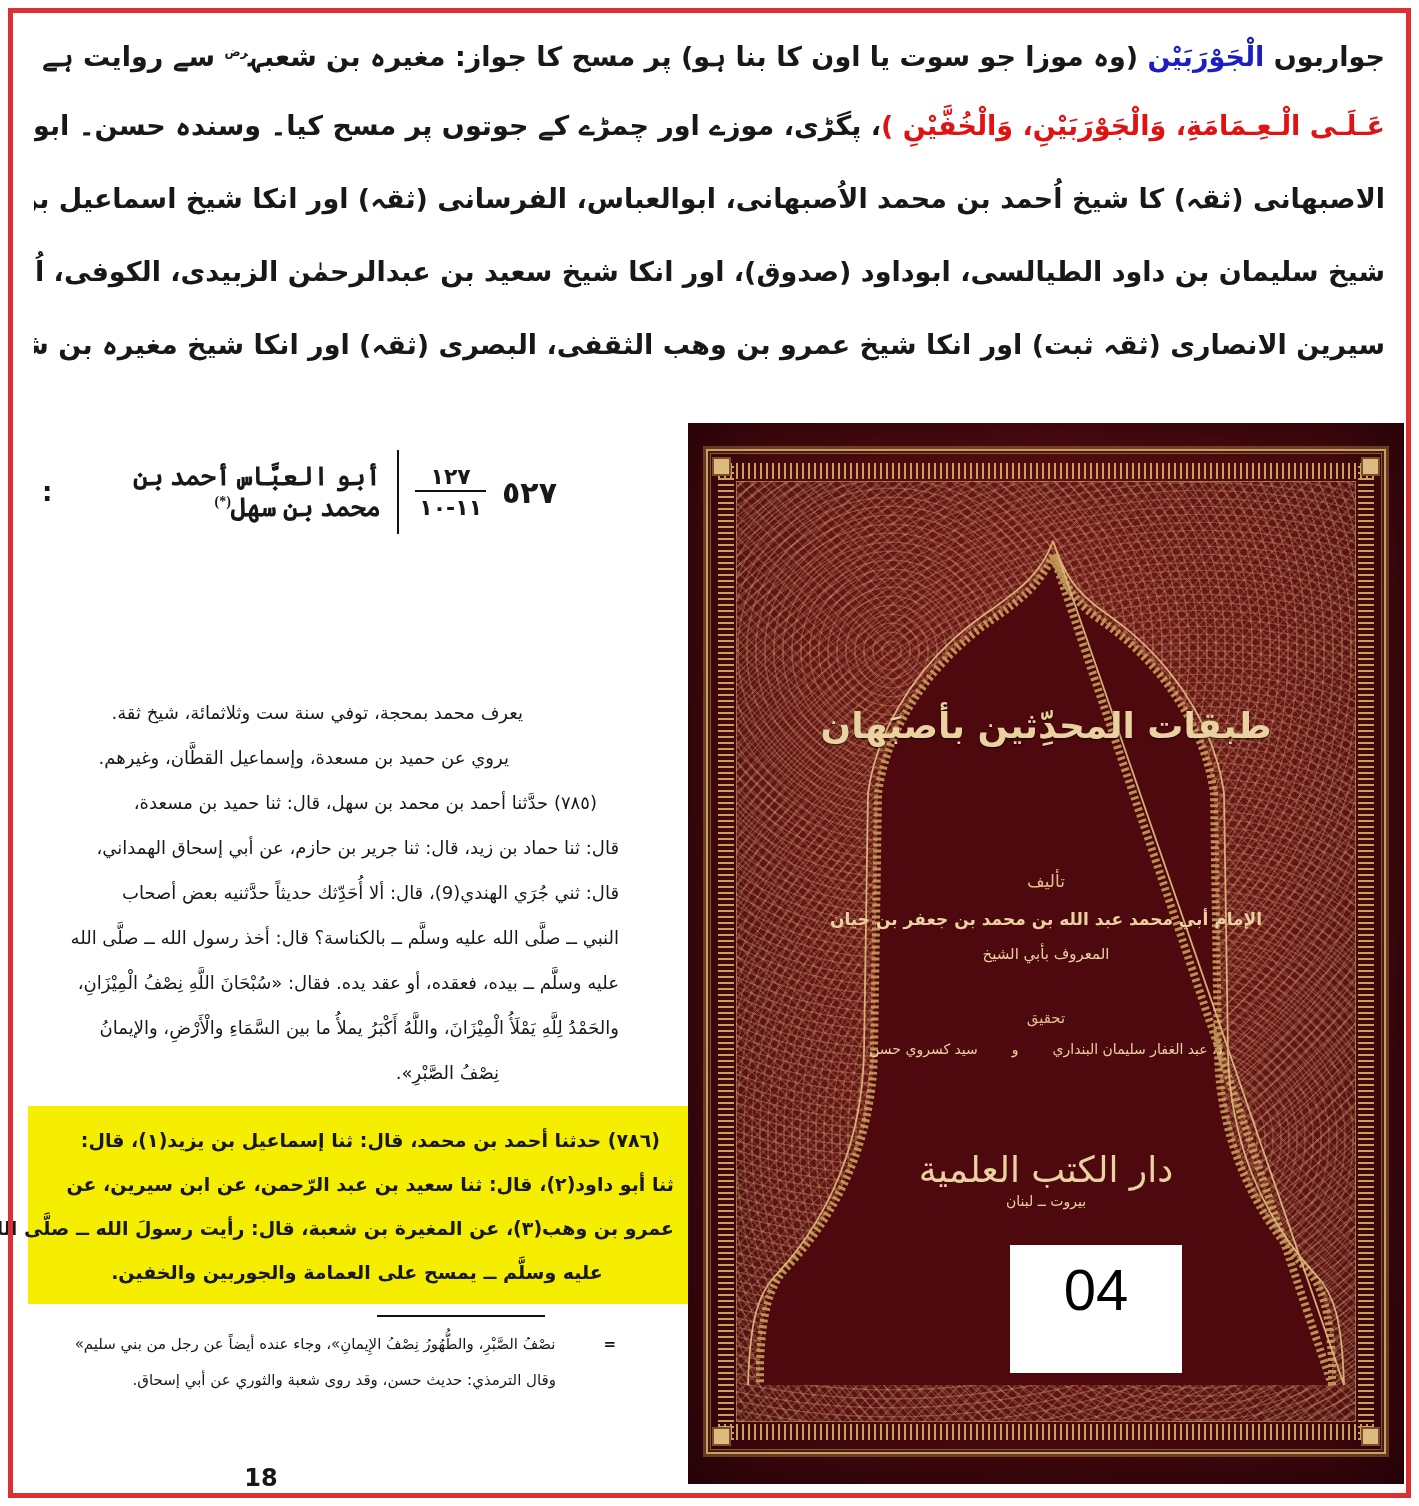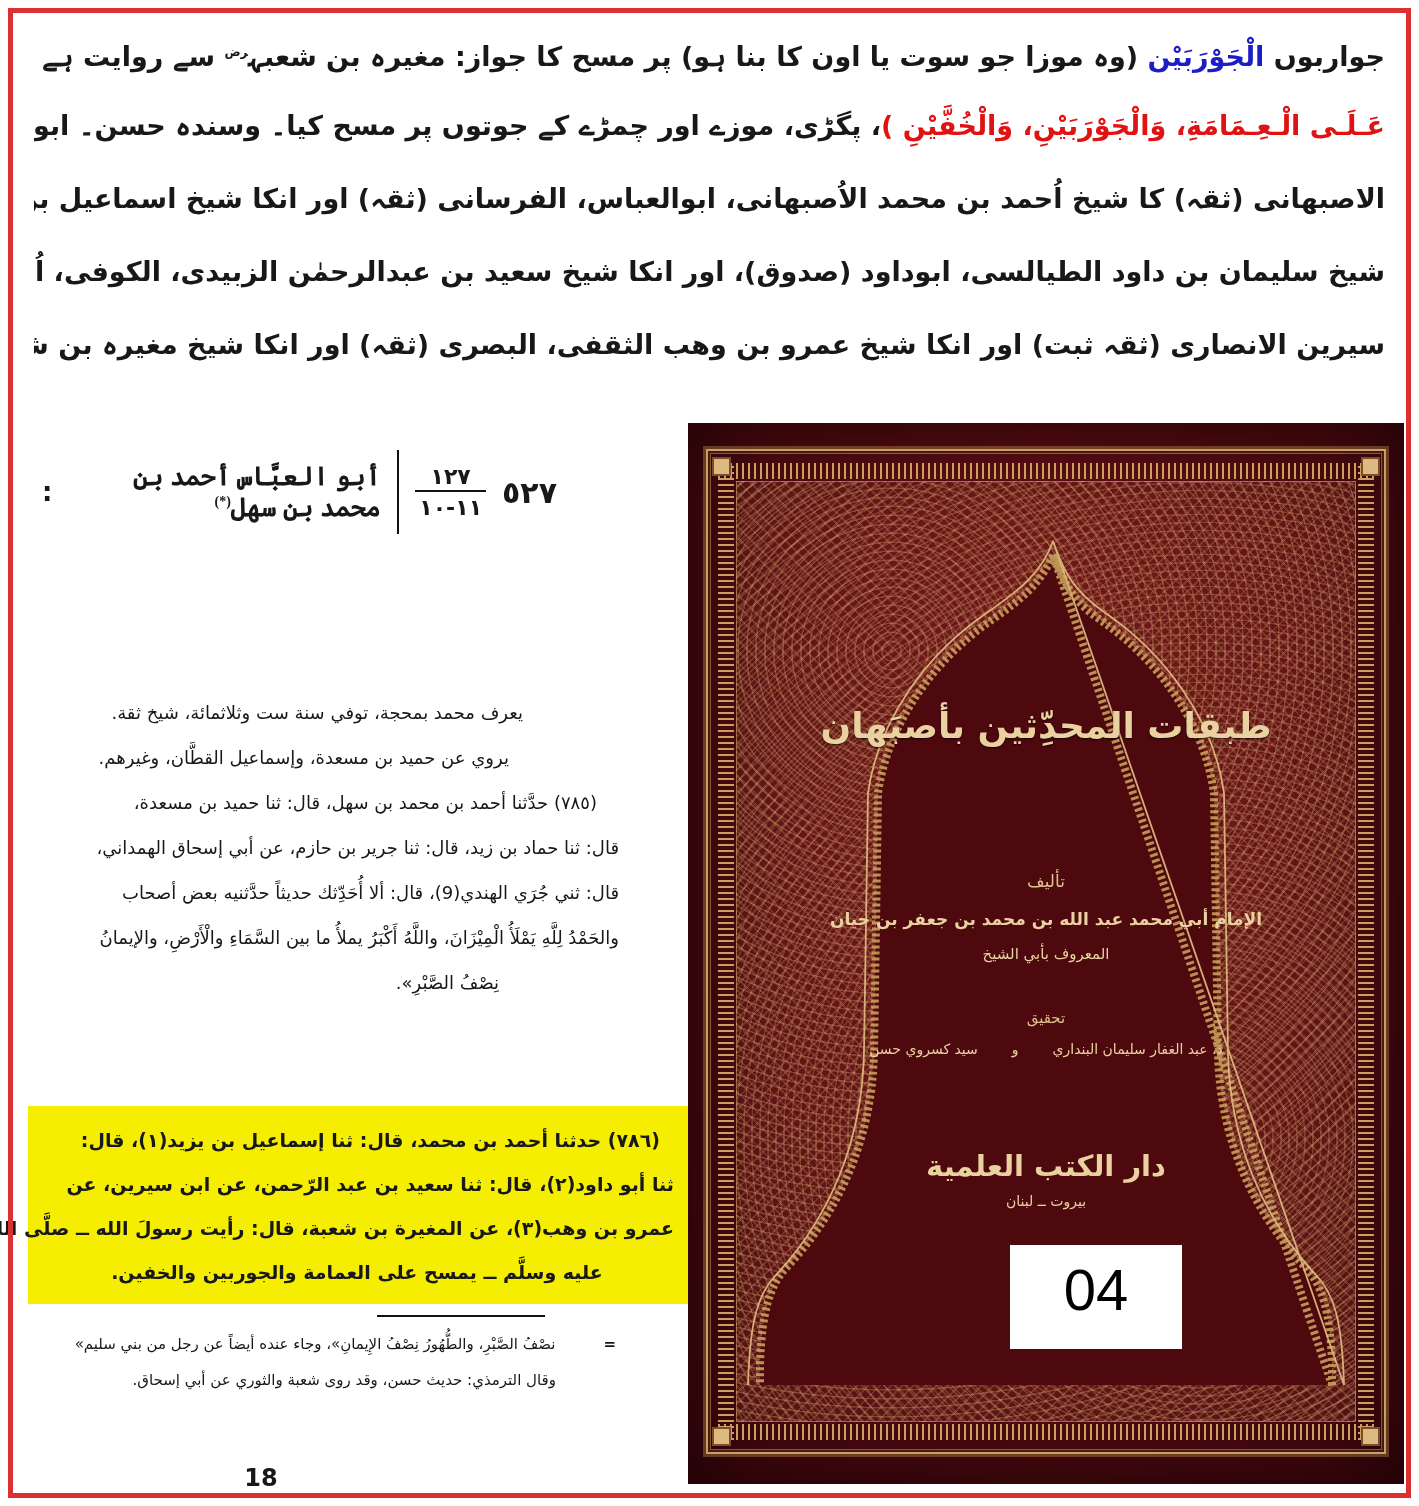--- a/index.html
+++ b/index.html
@@ -97,24 +97,24 @@
   }
   .cover-svg{position:absolute;left:0;top:0;z-index:2;}
   .cover-text{position:absolute;width:100%;text-align:center;color:#ead1a0;z-index:3;direction:rtl;}
   .cv-title1{top:282px;font-size:36px;font-weight:bold;text-shadow:0 1px 2px rgba(0,0,0,.7);}
   .cv-title2{top:360px;font-size:28px;font-weight:bold;text-shadow:0 1px 2px rgba(0,0,0,.7);}
   .cv-talif{top:448px;font-size:17px;color:#dfc08c;}
   .cv-author1{top:486px;font-size:17px;font-weight:bold;}
   .cv-author2{top:522px;font-size:15px;}
   .cv-tahqiq{top:586px;font-size:15px;color:#dfc08c;}
   .cv-editors{top:618px;font-size:14px;display:flex;justify-content:center;gap:34px;}
-  .cv-publisher{top:726px;font-size:29px;font-weight:bold;letter-spacing:1px;}
+  .cv-publisher{top:726px;font-size:36px;font-weight:normal;letter-spacing:1px;}
   .cv-location{top:770px;font-size:14px;}
   .vol-box{
-    position:absolute;left:322px;top:822px;width:172px;height:104px;background:#ffffff;
+    position:absolute;left:322px;top:822px;width:172px;height:128px;background:#ffffff;
     z-index:4;text-align:center;
   }
   .vol-label{
     font-family:"Liberation Sans","DejaVu Sans",sans-serif;font-size:58px;color:#000;
     line-height:1;margin-top:16px;direction:ltr;
   }
 </style>
 </head>
 <body>
 
@@ -138,20 +138,22 @@
   <span class="ref-name"><span>أبو العبَّاس أحمد بن محمد بن سهل</span><span class="ref-ast">(*)</span></span>
   <span class="ref-colon">:</span>
 </div>
 
 <div class="arabic-block">
   <div class="ar-line ind-1">يعرف محمد بمحجة، توفي سنة ست وثلاثمائة، شيخ ثقة.</div>
   <div class="ar-line ind-2">يروي عن حميد بن مسعدة، وإسماعيل القطَّان، وغيرهم.</div>
   <div class="ar-line ind-small">(٧٨٥) حدَّثنا أحمد بن محمد بن سهل، قال: ثنا حميد بن مسعدة،</div>
   <div class="ar-line">قال: ثنا حماد بن زيد، قال: ثنا جرير بن حازم، عن أبي إسحاق الهمداني،</div>
   <div class="ar-line">قال: ثني جُرَي الهندي(9)، قال: ألا أُحَدِّثك حديثاً حدَّثنيه بعض أصحاب</div>
+  <div class="ar-line">النبي ــ صلَّى الله عليه وسلَّم ــ بالكناسة؟ قال: أخذ رسول الله ــ صلَّى الله</div>
+  <div class="ar-line">عليه وسلَّم ــ بيده، فعقده، أو عقد يده. فقال: «سُبْحَانَ اللَّهِ نِصْفُ الْمِيْزَانِ،</div>
   <div class="ar-line">والحَمْدُ لِلَّهِ يَمْلَأُ الْمِيْزَانَ، واللَّهُ أَكْبَرُ يملأُ ما بين السَّمَاءِ والْأَرْضِ، والإيمانُ</div>
   <div class="ar-line ind-last">نِصْفُ الصَّبْرِ».</div>
 </div>
 
 <div class="yellow-block">
   <div class="yl-line yl-first">(٧٨٦) حدثنا أحمد بن محمد، قال: ثنا إسماعيل بن يزيد(١)، قال:</div>
   <div class="yl-line">ثنا أبو داود(٢)، قال: ثنا سعيد بن عبد الرّحمن، عن ابن سيرين، عن</div>
   <div class="yl-line">عمرو بن وهب(٣)، عن المغيرة بن شعبة، قال: رأيت رسولَ الله ــ صلَّى الله</div>
   <div class="yl-line yl-center">عليه وسلَّم ــ يمسح على العمامة والجوربين والخفين.</div>
 </div>

